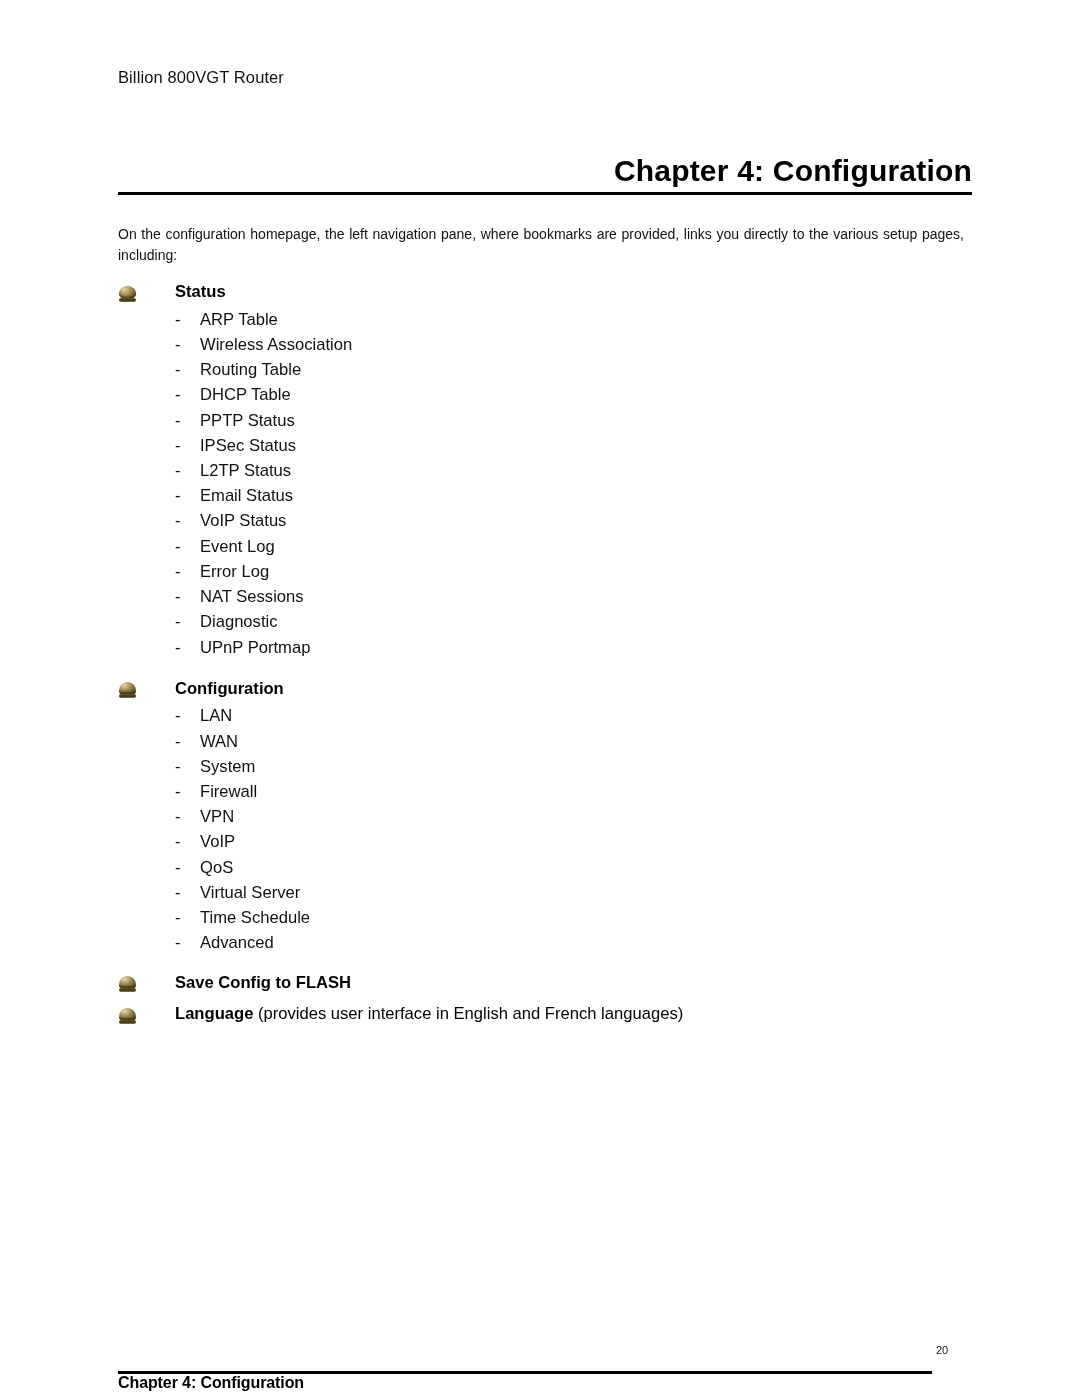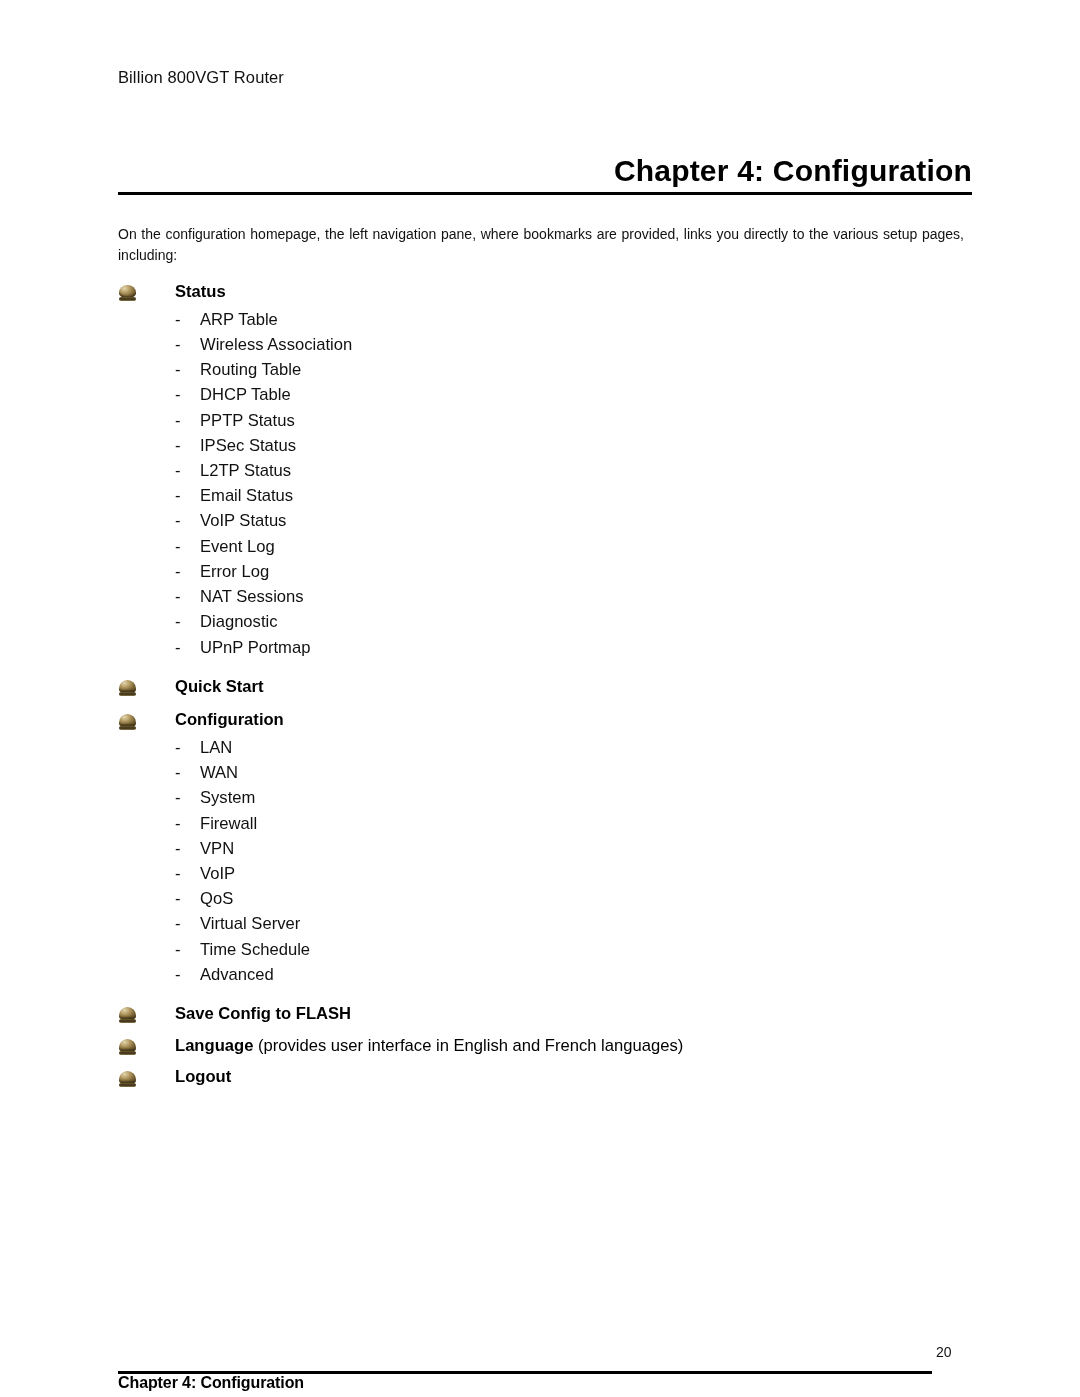--- a/index.html
+++ b/index.html
@@ -56,21 +56,21 @@
     line-height: 1.47;
     text-align: justify;
     text-justify: inter-word;
     margin: 0 0 16px 0;
     color: #111;
   }
 
   
   .bullet-row {
     display: flex;
-    align-items: center;
+    align-items: flex-end;
     margin-top: 10px;
     margin-bottom: 4px;
   }
   .bullet-row.tight { margin-top: 12px; }
 
   .bullet-icon {
     width: 20px;
     height: 19px;
     flex: 0 0 20px;
     margin-top: 2px;
@@ -138,21 +138,21 @@
     flex: 0 0 auto;
   }
 
   .gap-after-list { height: 6px; }
 
   
   .page-number {
     position: absolute;
     left: 936px;
     top: 1344px;
-    font-size: 14px;
+    font-size: 11px;
     color: #111;
   }
   .footer-rule {
     position: absolute;
     left: 118px;
     top: 1371px;
     width: 814px;
     height: 3px;
     background: #000;
   }
@@ -238,27 +238,20 @@
         <span class="txt">Diagnostic</span>
       </li>
     <li>
         <span class="dash">-</span>
         <span class="txt">UPnP Portmap</span>
       </li>
   </ul>
 
   <div class="gap-after-list"></div>
 
-  <div class="bullet-row">
-    <span class="bullet-icon flat">
-      <span class="dome"></span>
-        <span class="base"></span>
-    </span>
-    <span class="bullet-label">Quick Start</span>
-  </div>
 
   <div class="bullet-row tight">
     <span class="bullet-icon flat">
       <span class="dome"></span>
         <span class="base"></span>
     </span>
     <span class="bullet-label">Configuration</span>
   </div>
   <ul class="sub-list">
     <li>
@@ -314,25 +307,18 @@
   </div>
 
   <div class="bullet-row">
     <span class="bullet-icon flat">
       <span class="dome"></span>
         <span class="base"></span>
     </span>
     <span class="bullet-label"><span>Language</span><span class="normal"> (provides user interface in English and French languages)</span></span>
   </div>
 
-  <div class="bullet-row">
-    <span class="bullet-icon flat">
-      <span class="dome"></span>
-        <span class="base"></span>
-    </span>
-    <span class="bullet-label">Logout</span>
-  </div>
 
 </div>
 
 <div class="page-number">20</div>
 <div class="footer-rule"></div>
 <div class="footer-title">Chapter 4: Configuration</div>
 
 </body></html>

